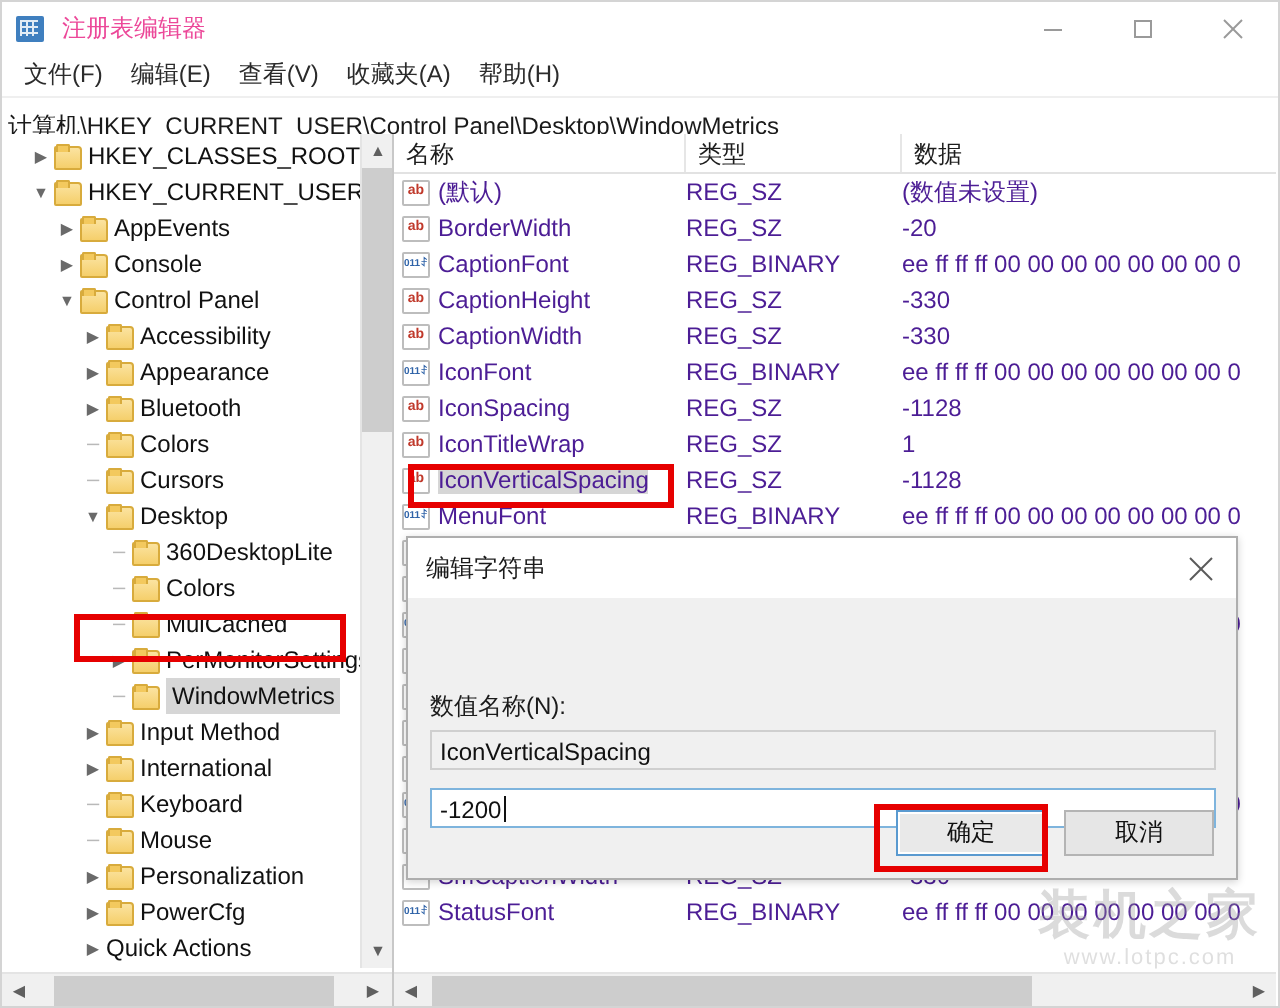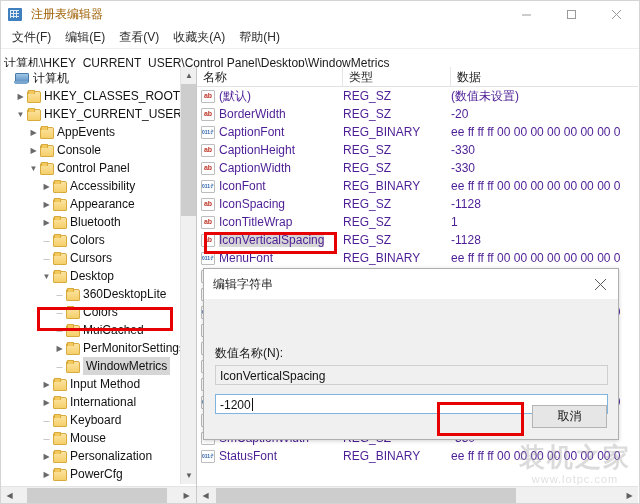--- a/index.html
+++ b/index.html
@@ -38,21 +38,21 @@
     content: "";
     position: absolute; left: 2px; top: 2px;
     width: 9px; height: 8px;
     background:
       linear-gradient(to right, #fff 1px, transparent 1px) 0 0/3px 100%,
       linear-gradient(to bottom, #fff 1px, transparent 1px) 0 0/100% 3px;
     opacity: .85;
   }
   .title-text {
     margin-left: 8px;
-    font-size: 12px; color: #a16207;
+    font-size: 12px; color: #ec4899;
   }
   .winbtns {
     position: absolute; right: 0; top: 0;
     display: flex; height: 26px;
   }
   .winbtn {
     width: 45px; height: 26px;
     display: flex; align-items: center; justify-content: center;
     color: #9a9a9a; font-size: 12px;
   }
@@ -454,25 +454,20 @@
 
   <div class="addressbar">
     <div class="addresstext">计算机\HKEY_CURRENT_USER\Control Panel\Desktop\WindowMetrics</div>
   </div>
 
   <div class="content">
 
     <div class="tree-panel">
       <div class="tree-scroll-area">
         <div class="tree" id="tree-container">
-            <div class="tnode" style="padding-left: 0px;">
-              <span class="chev empty">▶</span>
-              <span class="pc-icon"></span>
-              <span class="tlabel">计算机</span>
-            </div>
             <div class="tnode" style="padding-left: 13px;">
               <span class="chev">▶</span>
               <span class="folder"></span>
               <span class="tlabel">HKEY_CLASSES_ROOT</span>
             </div>
             <div class="tnode" style="padding-left: 13px;">
               <span class="chev">▼</span>
               <span class="folder"></span>
               <span class="tlabel">HKEY_CURRENT_USER</span>
             </div>
@@ -792,20 +787,21 @@
             <line x1="12" y1="1" x2="1" y2="12" stroke="#5a5a5a" stroke-width="1"></line>
           </svg>
       </div>
     </div>
     <div class="dlg-body">
       <div class="dlg-label">数值名称(N):</div>
       <div class="dlg-input">IconVerticalSpacing</div>
       <div class="dlg-input editable"><span>-1200</span><span class="caret"></span></div>
     </div>
     <div class="dlg-buttons">
+      <div class="dlg-btn primary">确定</div>
       <div class="dlg-btn">取消</div>
     </div>
   </div>
 
   <div class="redbox" id="redbox-windowmetrics"></div>
   <div class="redbox" id="redbox-iconvspacing"></div>
   <div class="redbox" id="redbox-ok"></div>
 
 </div>
 

